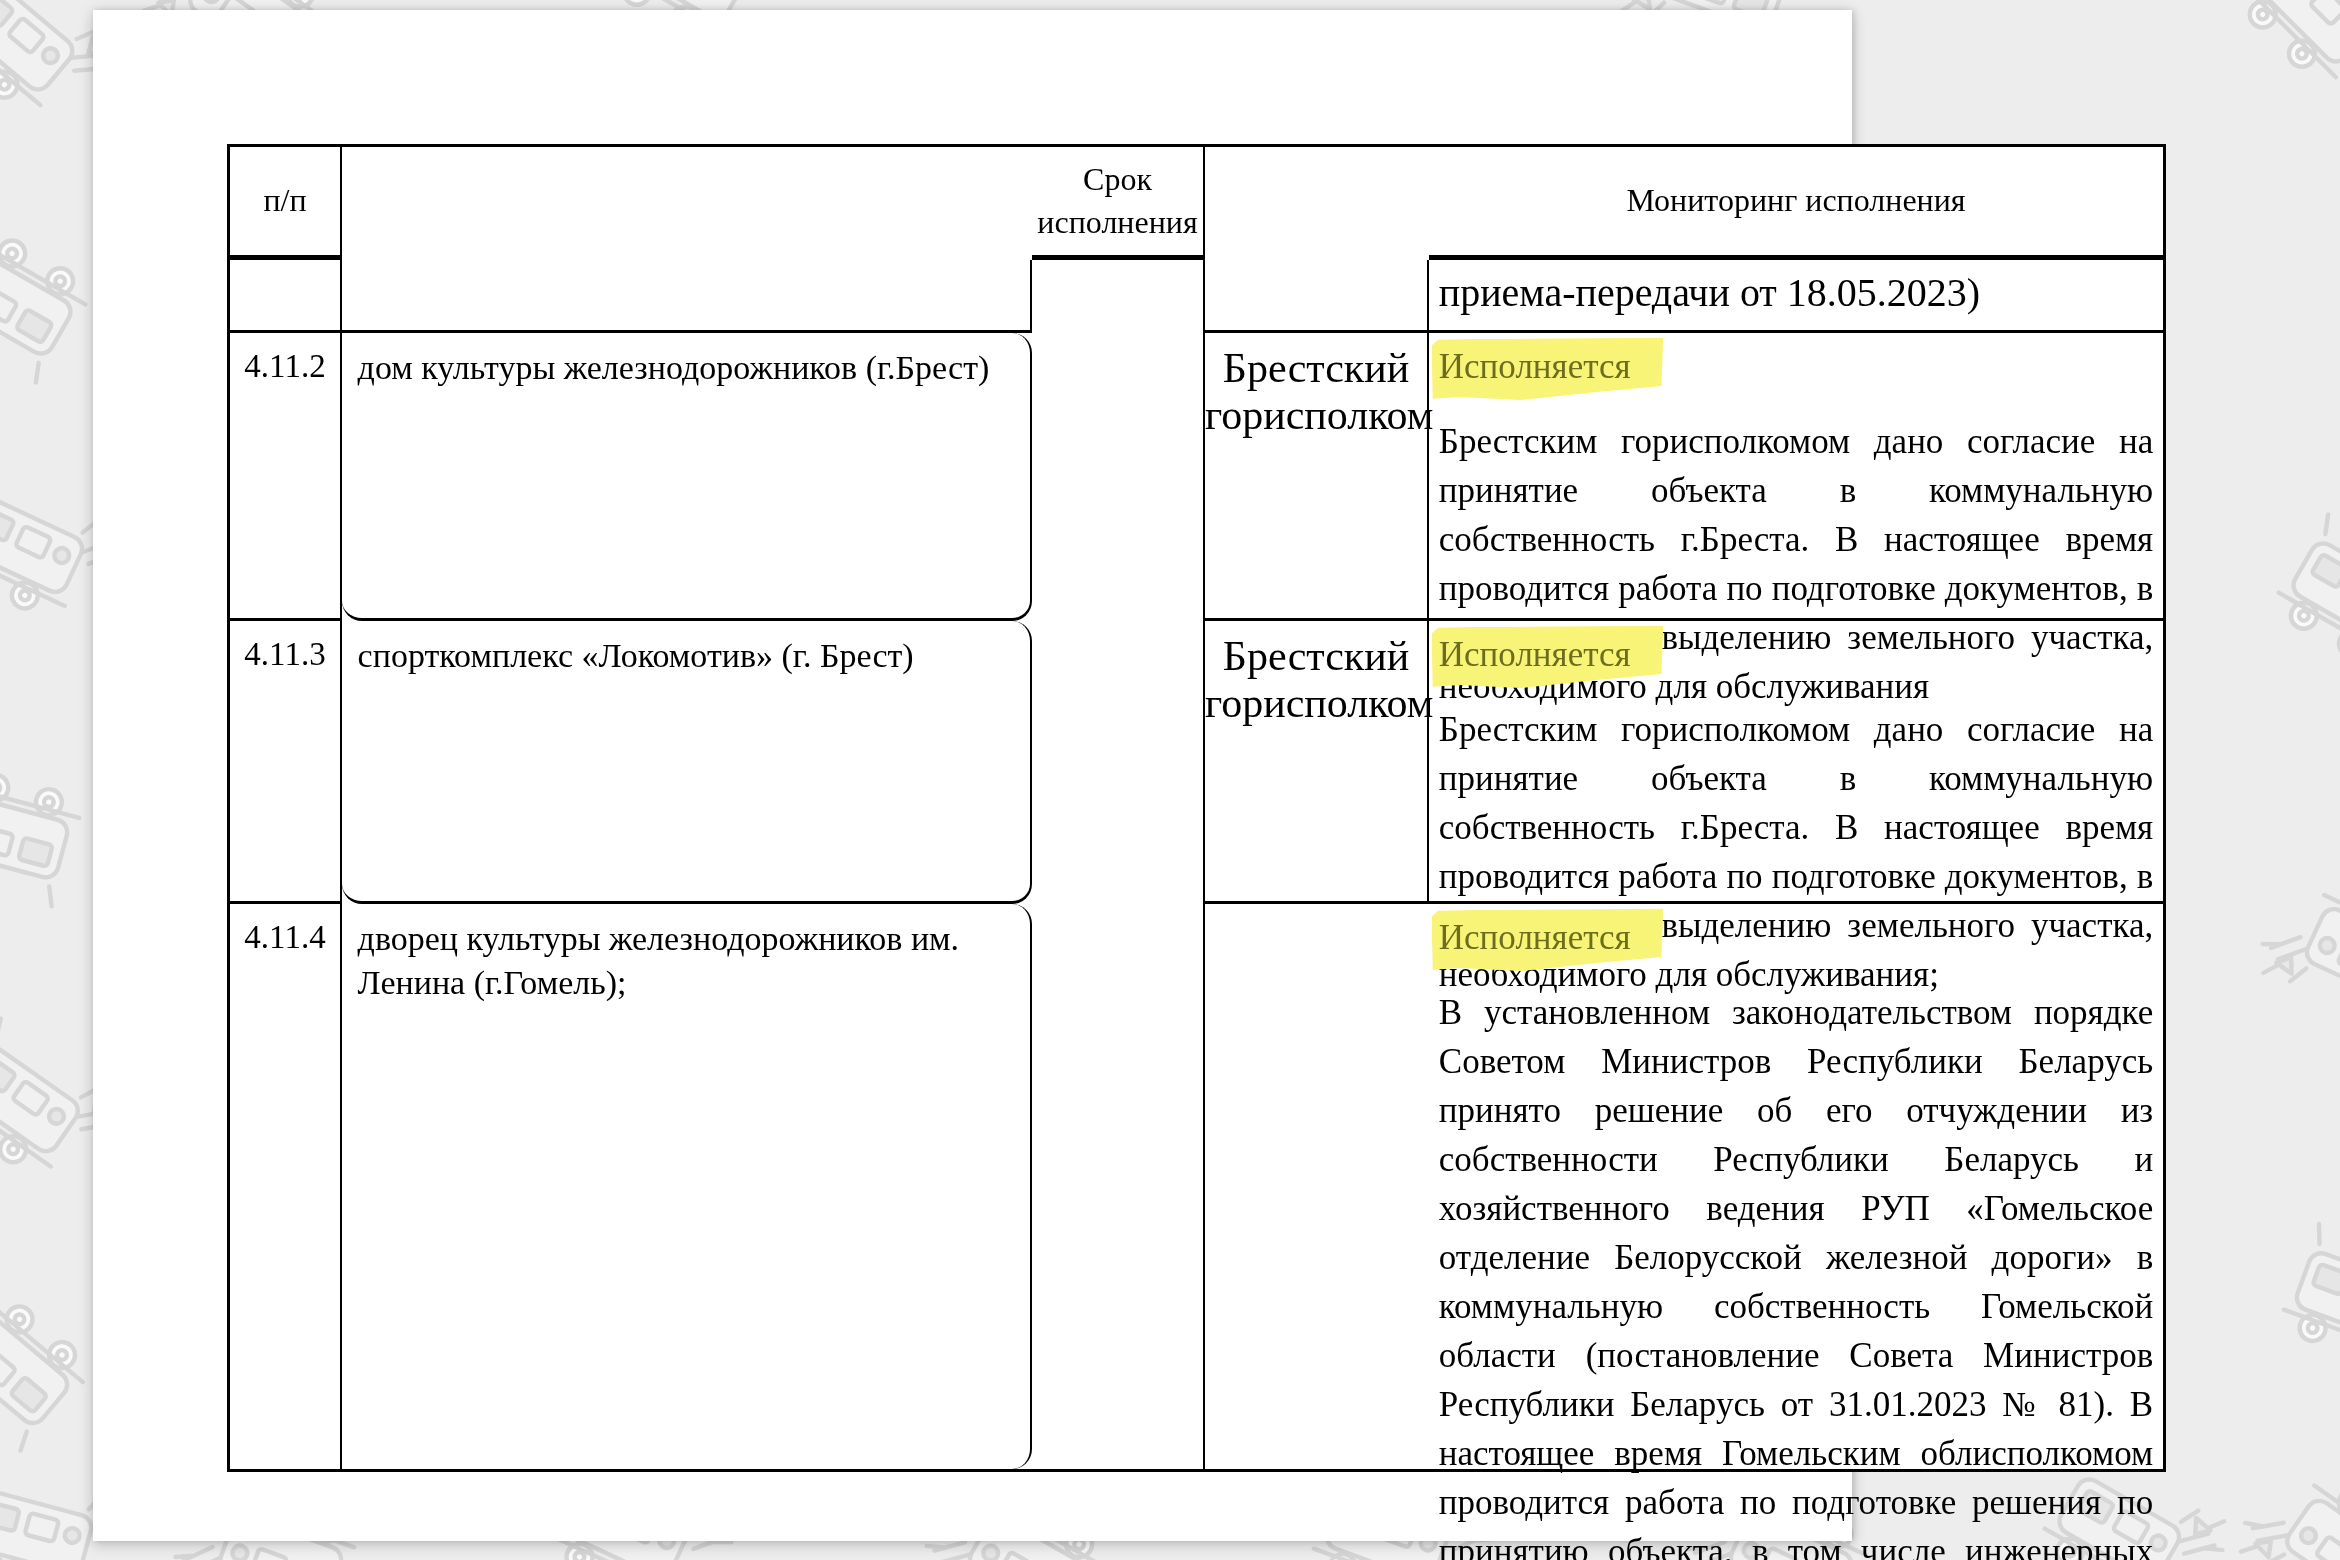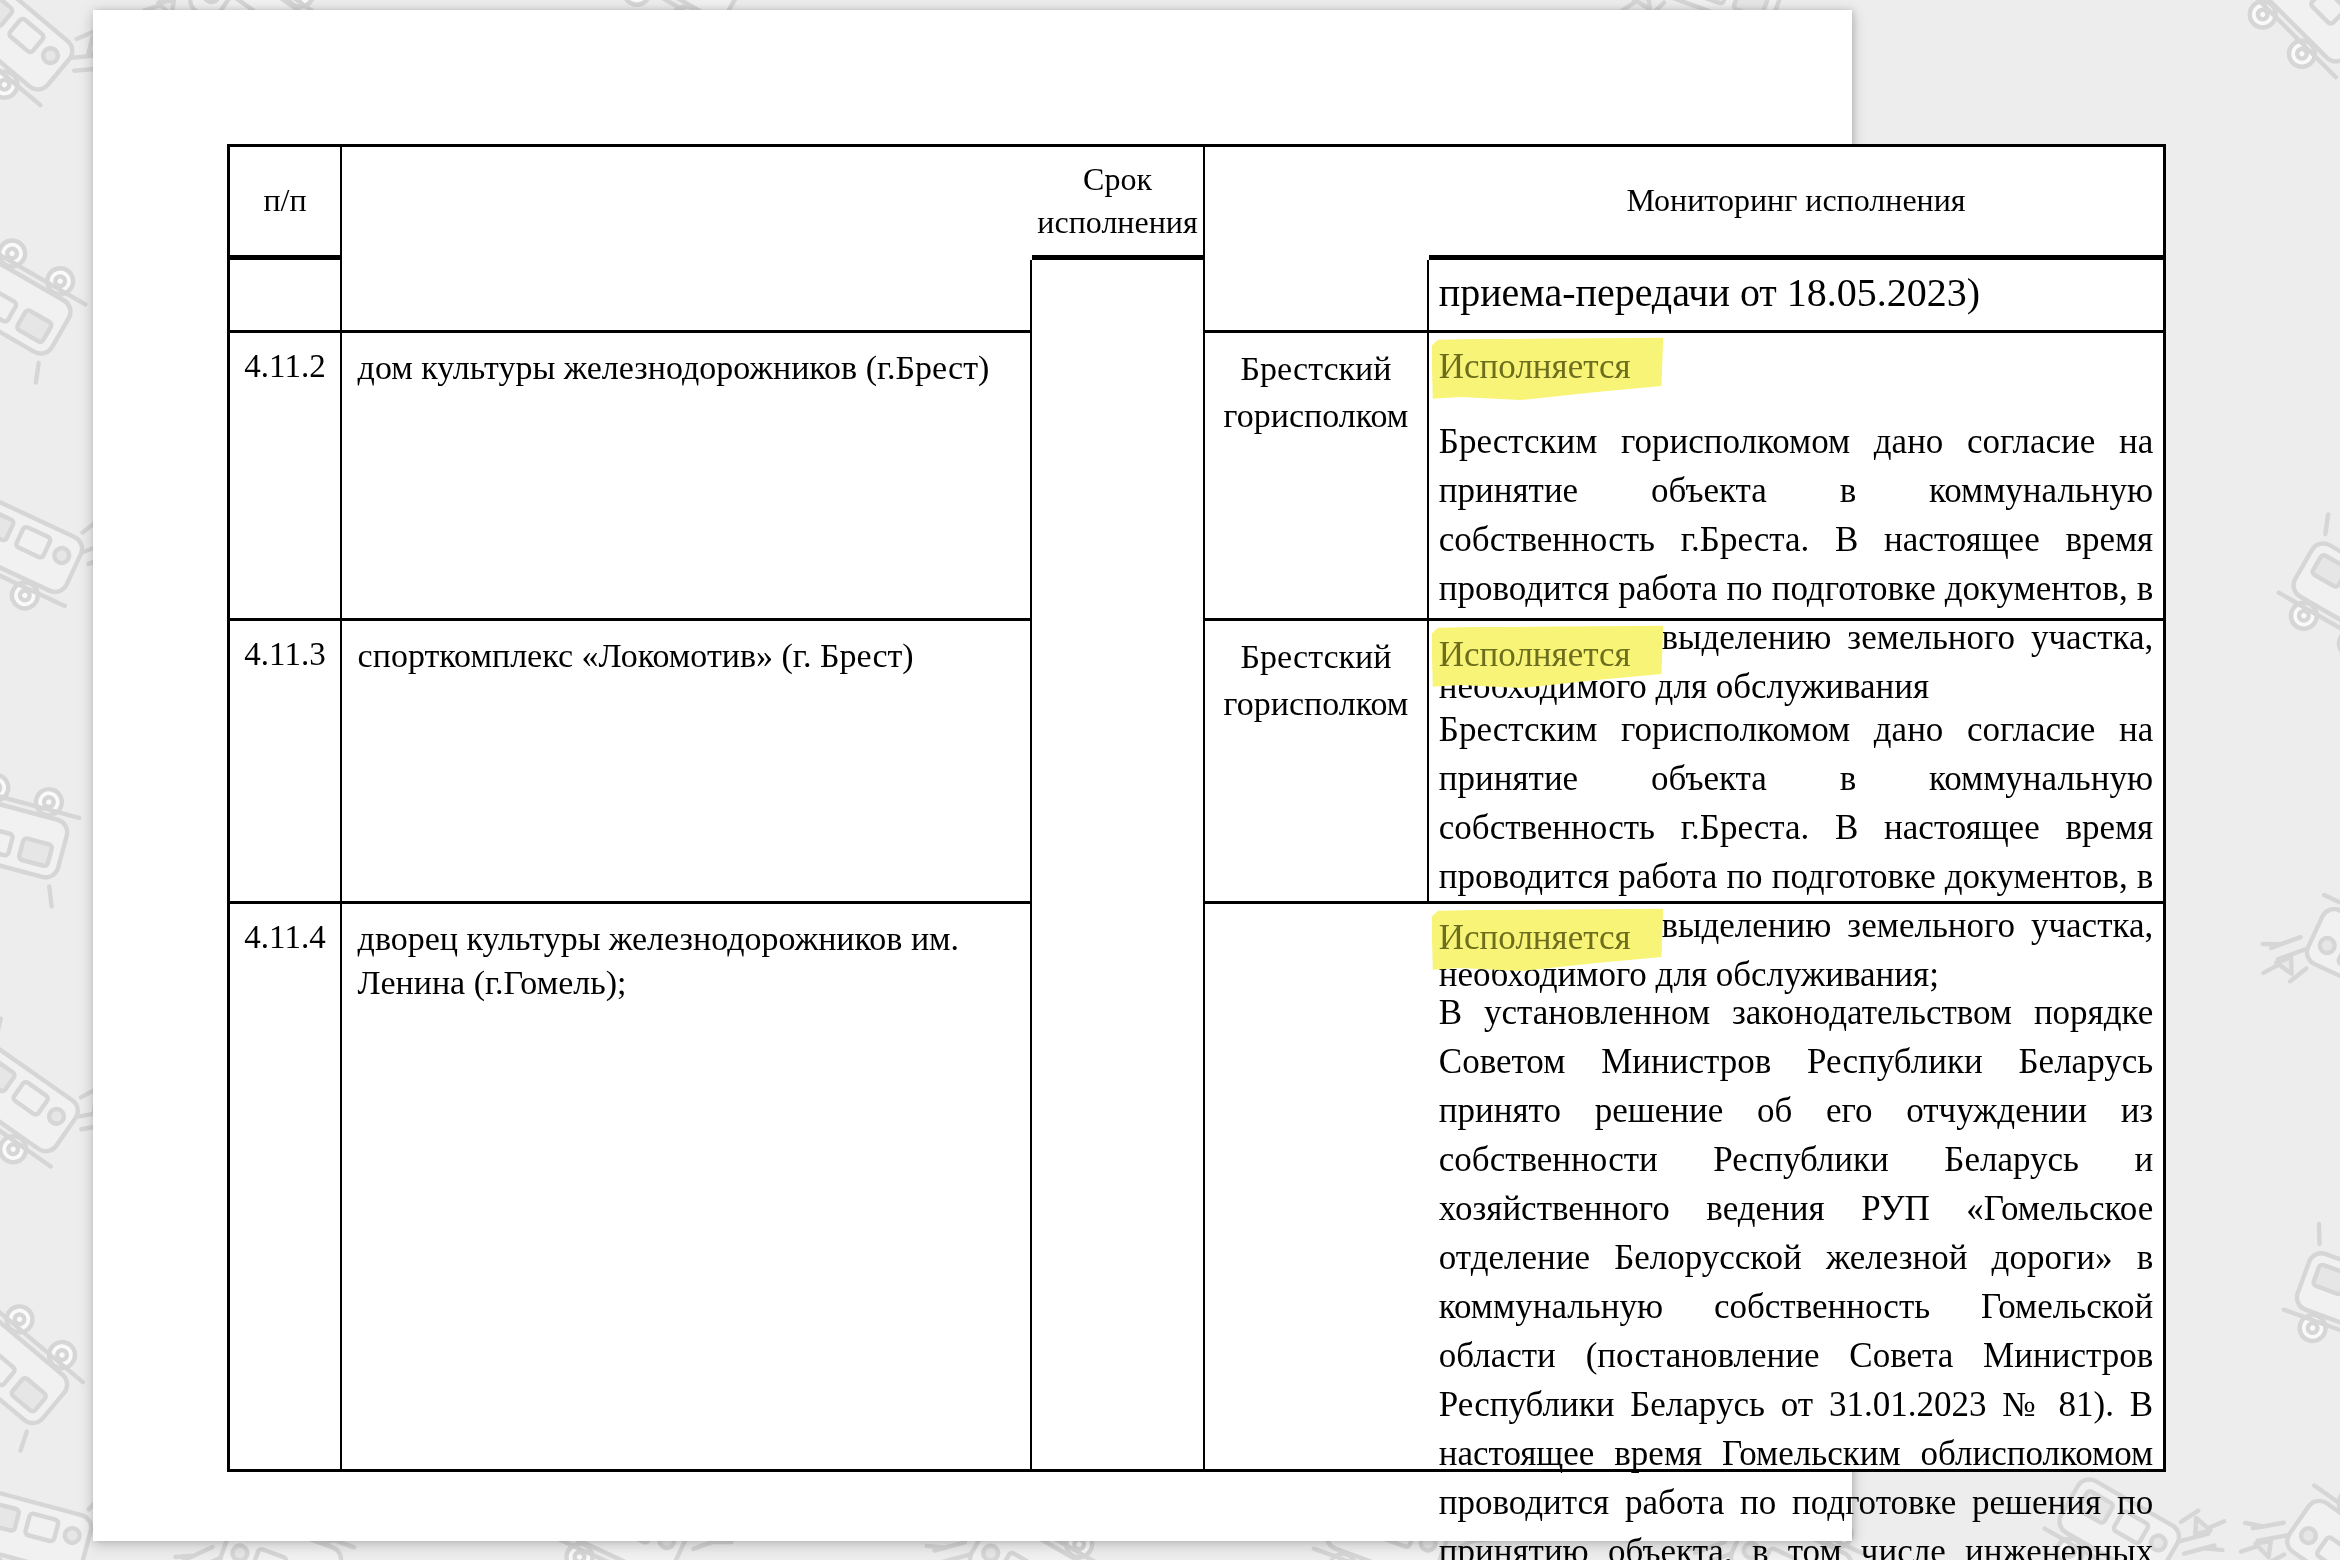--- a/index.html
+++ b/index.html
@@ -31,22 +31,22 @@
   .col5{border-right:none;}
   .rowE{border-bottom:none;}
   .hcell{
     border-bottom:5.9px solid #000;
     display:flex;align-items:center;justify-content:center;text-align:center;
     font-size:32px;line-height:43px;padding:0 3.9px;
   }
   
   .term-span{grid-column:3;grid-row:2 / 6;border-bottom:none;}
   .numcell{font-size:33px;text-align:center;padding-top:15.6px;}
-  .namecell{font-size:34px;line-height:44px;padding:13.7px 21.5px 0 15.6px;text-align:left;}
-  .execell{font-size:34px;line-height:47px;text-align:center;padding-top:12.7px;}
+  .namecell{font-size:34px;line-height:44px;padding:13.7px 21.5px 0 15.6px;text-align:left;border-radius:20px;}
+  .execell{font-size:42px;line-height:47px;text-align:center;padding-top:12.7px;}
   .moncell{font-size:35px;line-height:49px;padding:5.9px 9.8px 0 9.8px;text-align:justify;}
   .mon-cont{padding-top:7.8px;font-size:40px;}
   .status-line{margin:2px 0 25px 0;line-height:51px;text-align:left;}
   .status{position:relative;display:inline-block;}
   .status .hl{
     position:absolute;left:-6.8px;right:-33px;top:-2.9px;bottom:-7.8px;
     background:#f8f478;
     transform:rotate(-0.7deg);
     clip-path:polygon(0% 10%,3% 0%,100% 2%,99% 80%,72% 88%,38% 100%,12% 94%,0% 96%);
   }

